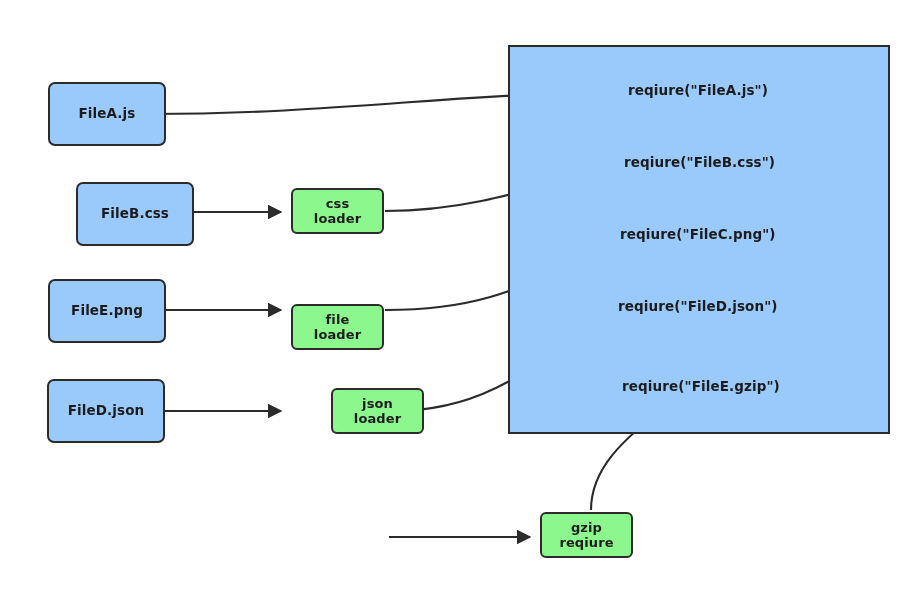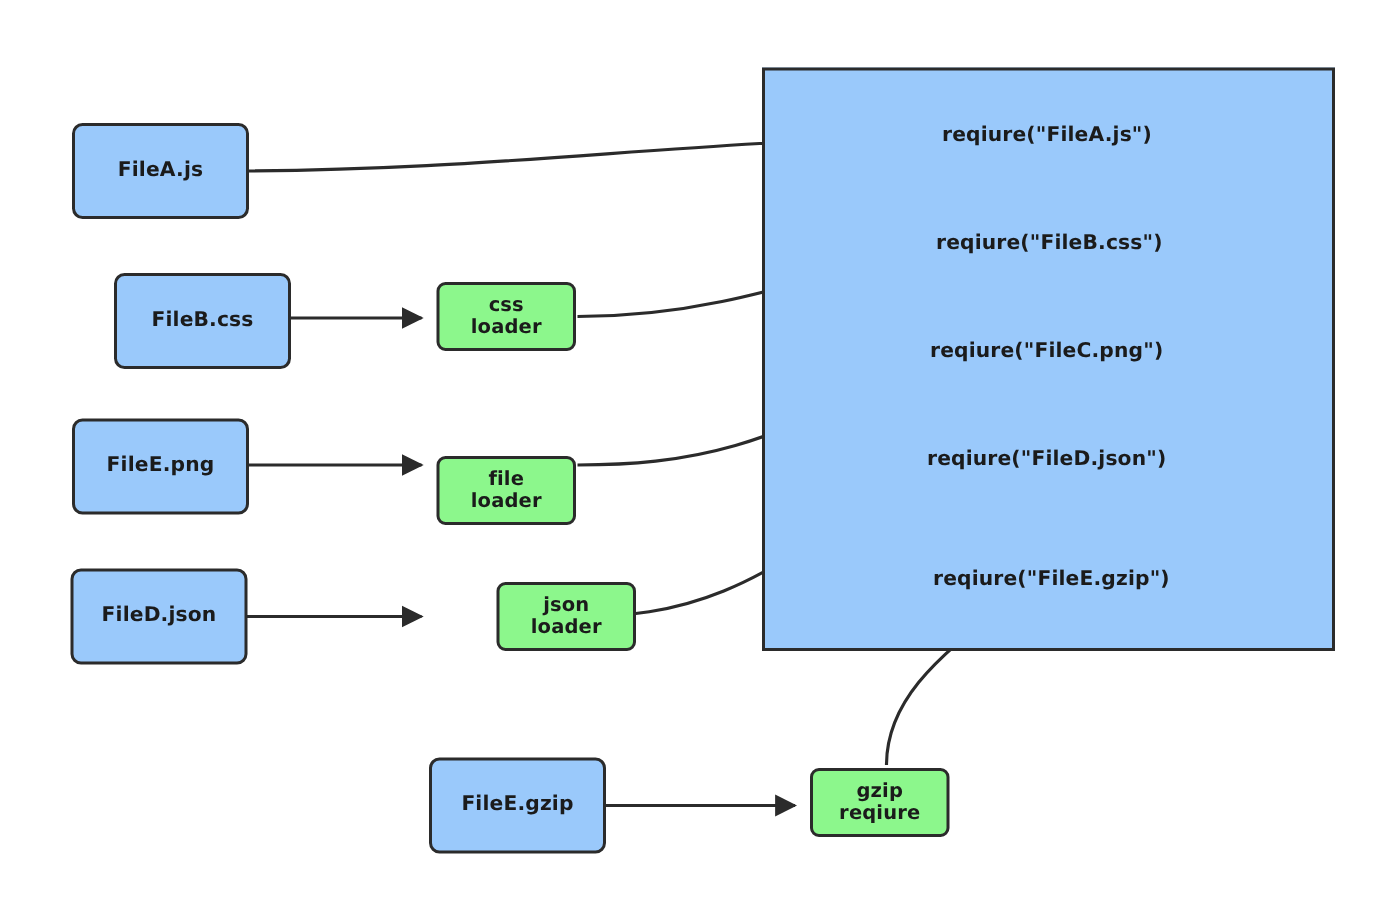--- a/index.html
+++ b/index.html
@@ -92,21 +92,20 @@
   <div class="req-label" style="left:628px;top:82px;">reqiure("FileA.js")</div>
   <div class="req-label" style="left:624px;top:154px;">reqiure("FileB.css")</div>
   <div class="req-label" style="left:620px;top:226px;">reqiure("FileC.png")</div>
   <div class="req-label" style="left:618px;top:298px;">reqiure("FileD.json")</div>
   <div class="req-label" style="left:622px;top:378px;">reqiure("FileE.gzip")</div>
 
   <div class="node source" style="left:48px;top:82px;">FileA.js</div>
   <div class="node source" style="left:48px;top:182px;margin-left:28px;">FileB.css</div>
   <div class="node source" style="left:48px;top:279px;">FileE.png</div>
   <div class="node source" style="left:47px;top:379px;">FileD.json</div>
-  <div class="node source" style="left:286px;top:505px;">FileE.gzip</div>
 
   <div class="node loader" style="left:291px;top:188px;">css
 loader</div>
   <div class="node loader" style="left:291px;top:304px;">file
 loader</div>
   <div class="node loader" style="left:291px;top:388px;margin-left:40px;">json
 loader</div>
   <div class="node loader" style="left:540px;top:512px;">gzip
 reqiure</div>
 

